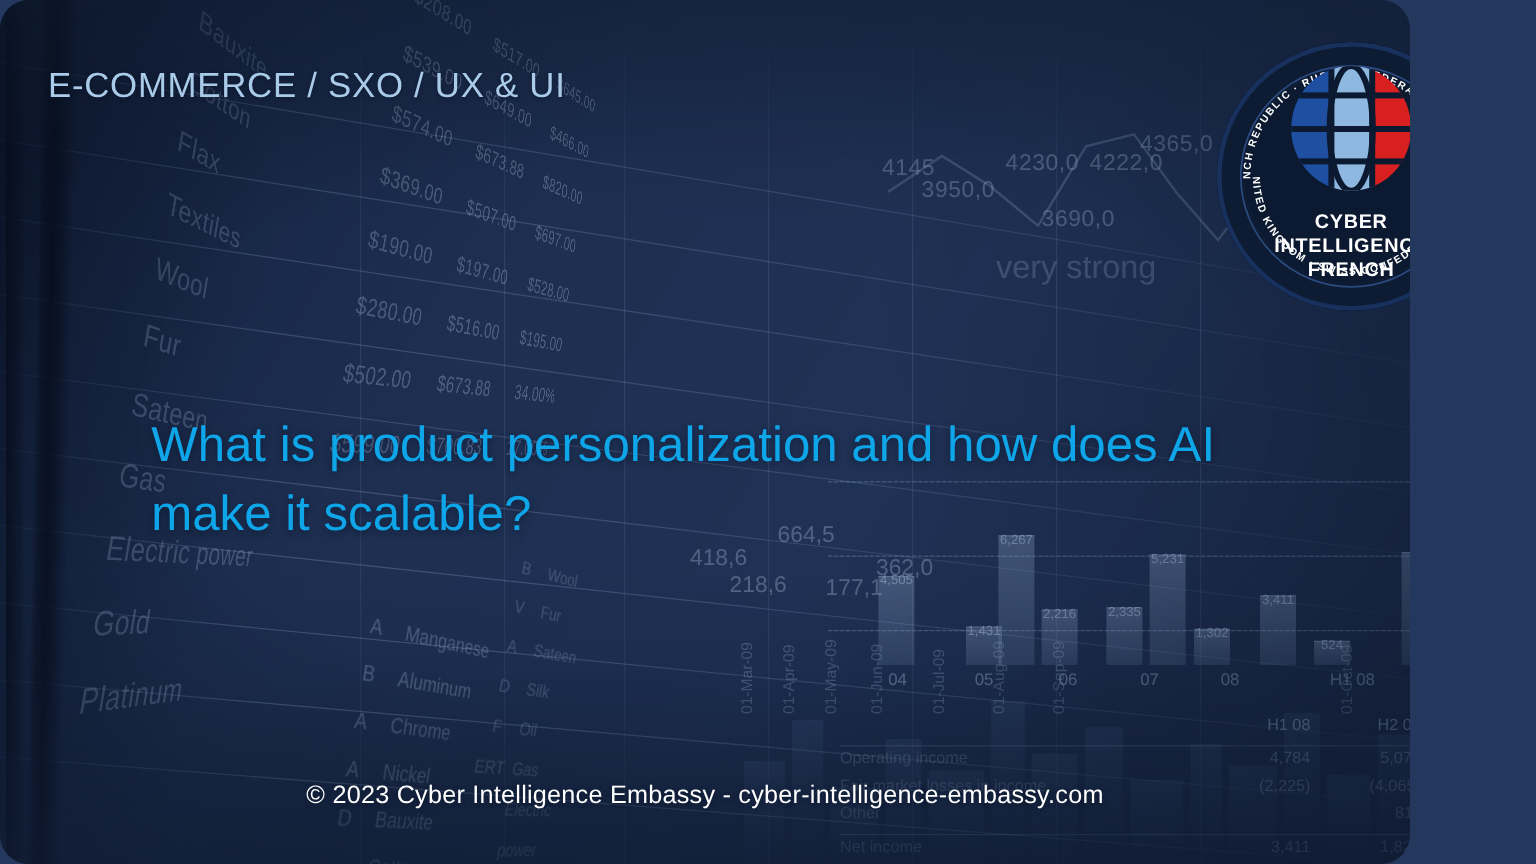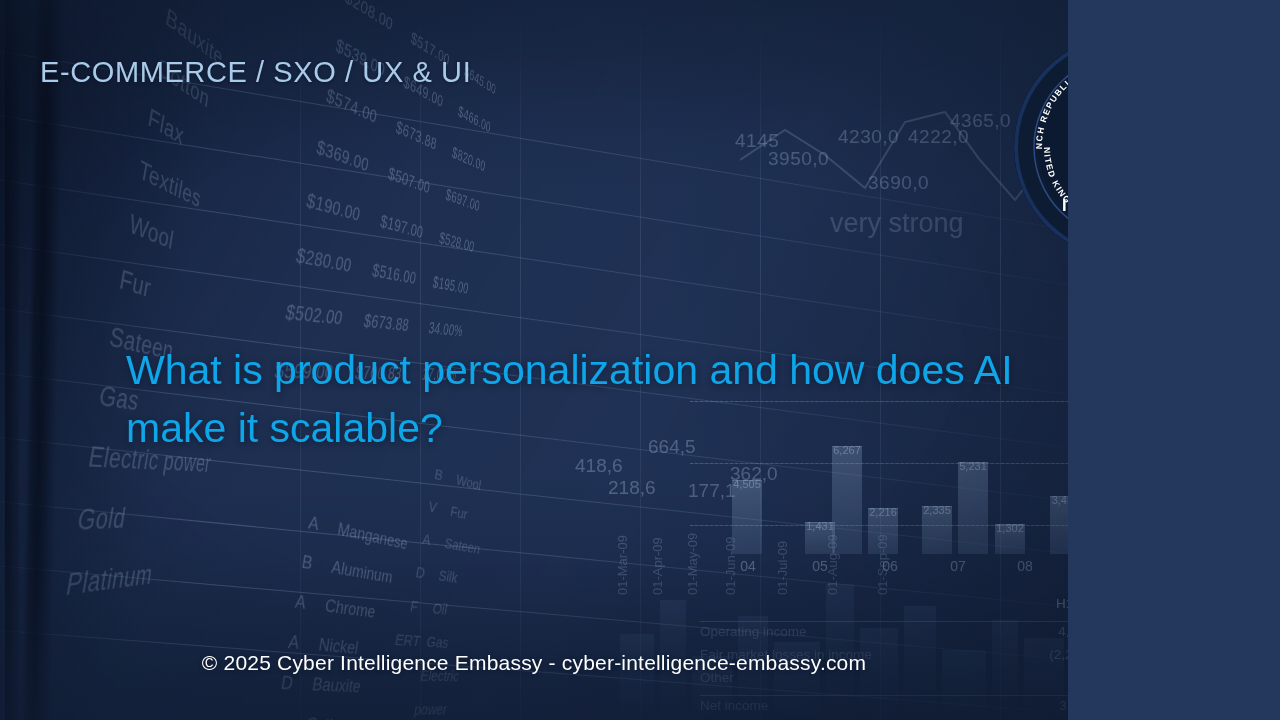--- a/index.html
+++ b/index.html
@@ -5,26 +5,27 @@
 <style>
   * { margin:0; padding:0; box-sizing:border-box; }
   html,body { width:1280px; height:720px; overflow:hidden; }
   body {
     font-family:"Liberation Sans", sans-serif;
     background:#24385e;
     position:relative;
   }
   #slide {
     position:absolute; inset:0;
-    width:1068px; height:720px;
+    width:1175px; height:720px;
     overflow:hidden;
     background:
       radial-gradient(ellipse 70% 60% at 58% 44%, rgba(92,124,170,0.38) 0%, rgba(60,88,134,0.14) 48%, rgba(0,0,0,0) 76%),
       linear-gradient(105deg, #152murky 0%, #152a4c 0%, #2a416c 30%, #35507a 56%, #2e4straight 70%, #2c4468 100%),
       linear-gradient(180deg, #213457 0%, #2c456c 45%, #273d61 100%);
+    border-radius: 24px;
   }
 
   
   .bg-layer { position:absolute; inset:0; pointer-events:none; }
 
   
   .bg-base {
     background:
       linear-gradient(100deg, rgba(13,26,48,0.95) 0%, rgba(20,36,62,0.55) 7%, rgba(38,58,92,0.10) 20%, rgba(0,0,0,0) 40%),
       linear-gradient(260deg, rgba(26,42,70,0.55) 0%, rgba(0,0,0,0) 38%),
@@ -515,21 +516,21 @@
 
   </div>
 
   <div class="bg-layer blue-wash"></div>
   <div class="bg-layer vignette"></div>
 
   <div class="eyebrow">E-COMMERCE / SXO / UX &amp; UI</div>
 
   <h1 class="headline">What is product personalization and how does AI make it scalable?</h1>
 
-  <div class="footer">© 2025 Cyber Intelligence Embassy - cyber-intelligence-embassy.com</div>
+  <div class="footer">© 2023 Cyber Intelligence Embassy - cyber-intelligence-embassy.com</div>
 
   <div class="badge">
     <svg viewBox="0 0 228 228">
       <defs>
         <path id="ringTop" d="M 30,114 A 84,84 0 0 1 198,114"></path>
         <path id="ringBot" d="M 32,114 A 82,82 0 0 0 196,114"></path>
         <clipPath id="globeClip">
           <ellipse cx="114" cy="74" rx="50" ry="52"></ellipse>
         </clipPath>
       </defs>

